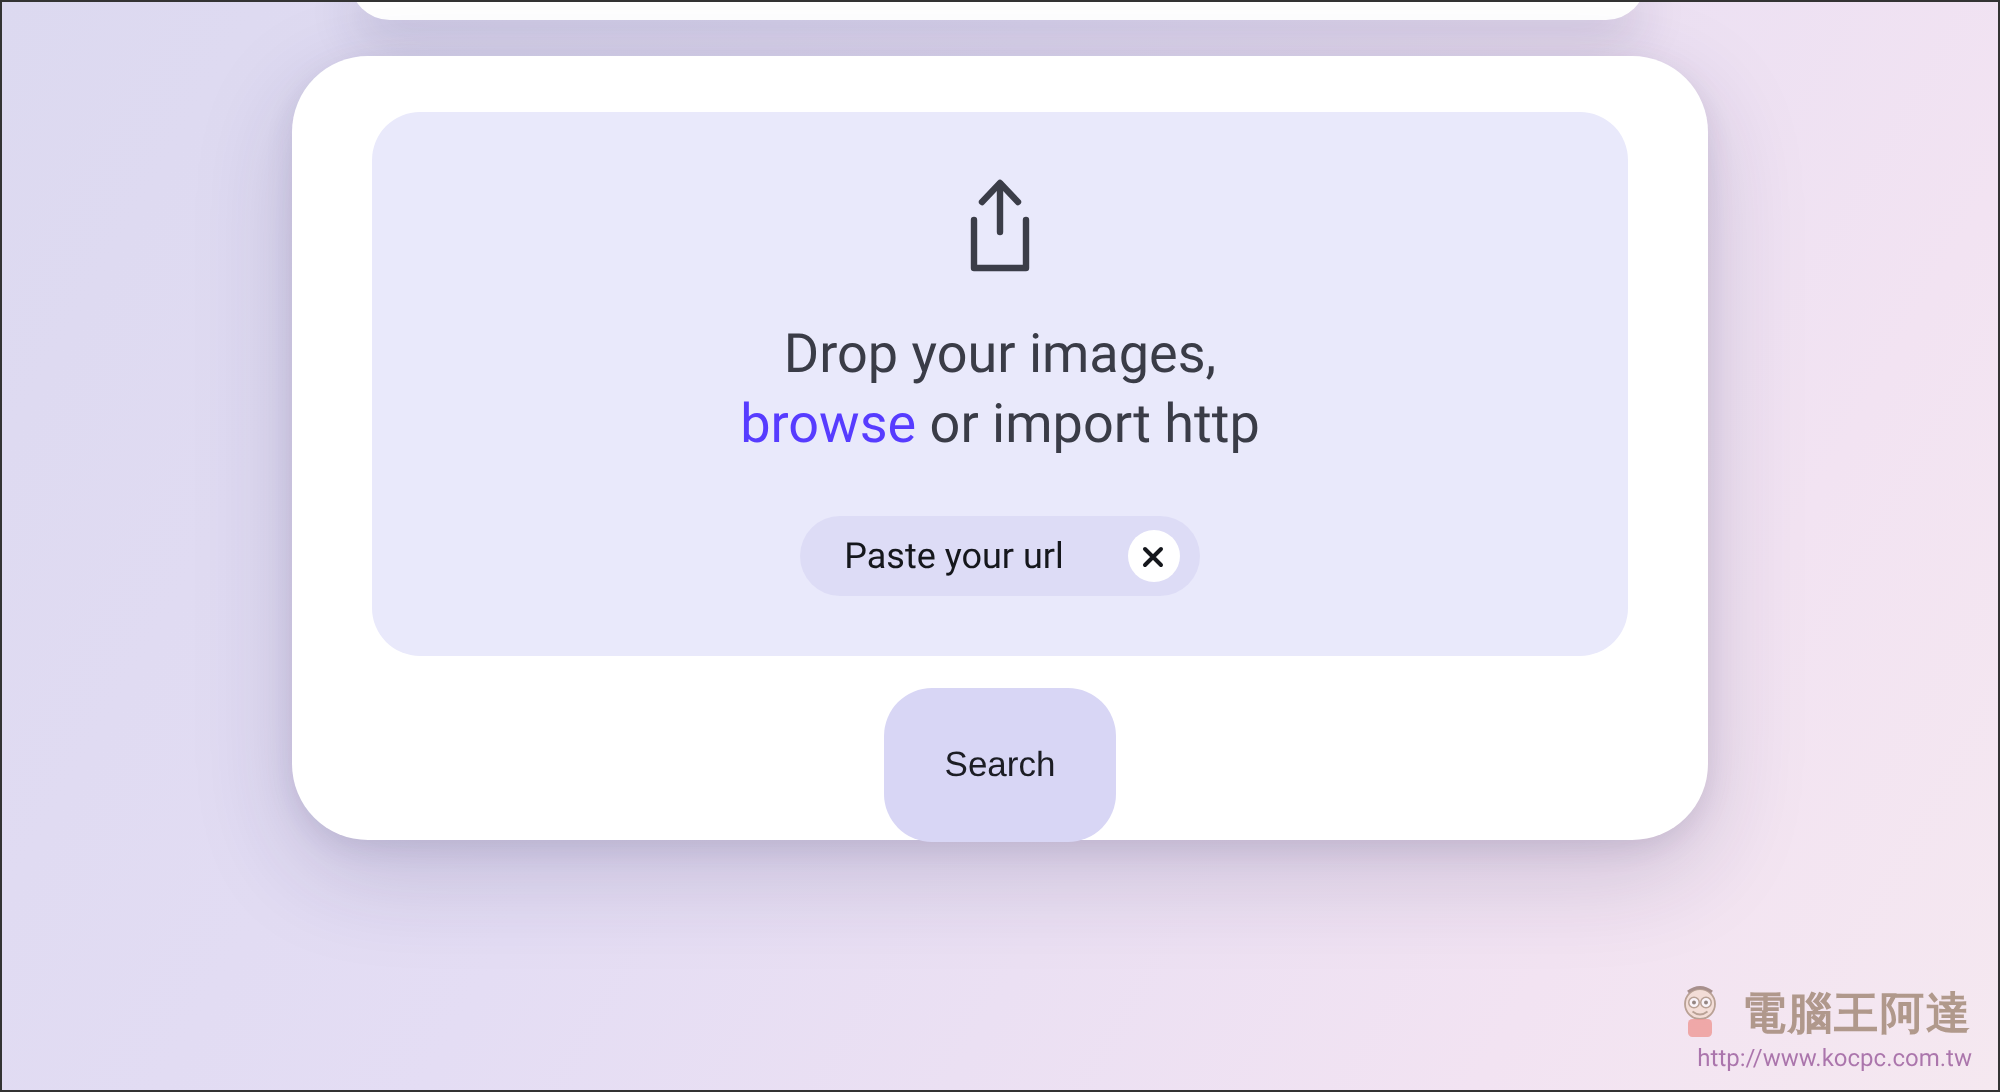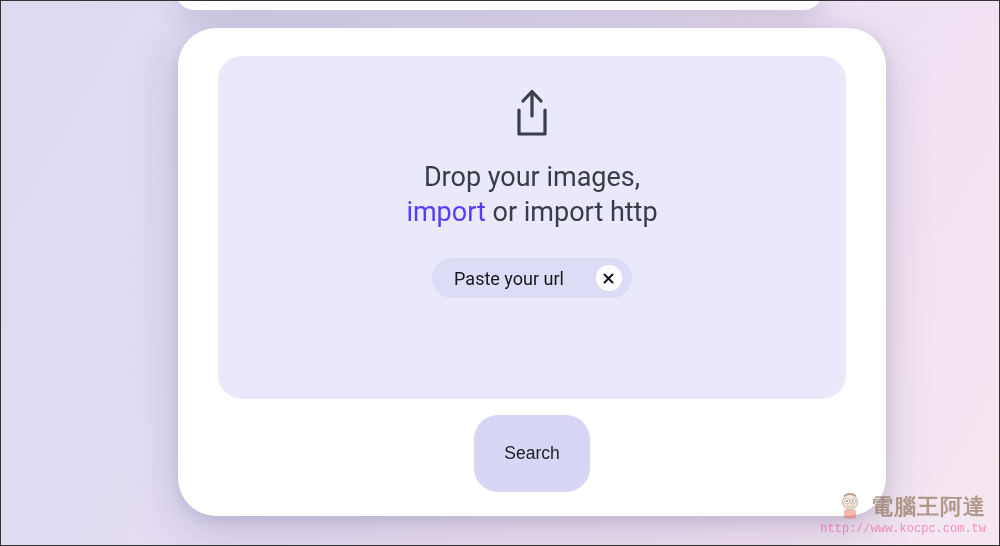--- a/index.html
+++ b/index.html
@@ -22,29 +22,28 @@
     right: 0;
     bottom: 0;
     border: 1px solid #333;
     pointer-events: none;
   }
   .card {
     position: absolute;
     top: 28px;
     left: 146px;
     width: 708px;
-    height: 488px;
+    height: 392px;
     background: #fff;
     border-radius: 38px;
     box-shadow: 0 16px 50px rgba(40, 32, 90, 0.18), 0 4px 14px rgba(50,40,90,0.10);
     display: flex;
     flex-direction: column;
     align-items: center;
     padding: 28px 40px 24px 40px;
-    margin-left: 32px;
   }
   .prev-card-edge {
     position: absolute;
     top: -10px;
     left: 175px;
     width: 648px;
     height: 20px;
     background: #fff;
     border-radius: 0 0 32px 32px;
     box-shadow: 0 10px 24px rgba(40,32,90,0.16);
@@ -131,24 +130,23 @@
     gap: 6px;
   }
   .watermark .wm-title {
     font-size: 22px;
     font-weight: 700;
     color: #7a5a3a;
     letter-spacing: 1px;
   }
   .watermark .wm-url {
     font-size: 12px;
-    color: #ec4899;
+    color: #701a75;
     display: block;
     margin-top: -2px;
-    font-family: Liberation Mono, monospace;
   }
   .mascot {
     width: 30px;
     height: 30px;
   }
 </style>
 </head>
 <body>
 
 <div class="prev-card-edge"></div>
@@ -158,21 +156,21 @@
     <span class="upload-icon">
       <svg width="54" height="56" viewBox="0 0 54 56" fill="none">
         <path d="M27 6 L27 30" stroke="#3b3d48" stroke-width="3.2" stroke-linecap="round"></path>
         <path d="M18 15 L27 5.5 L36 15" stroke="#3b3d48" stroke-width="3.2" stroke-linecap="round" stroke-linejoin="round" fill="none"></path>
         <path d="M14 24 L14 48 L40 48 L40 24" stroke="#3b3d48" stroke-width="3.2" stroke-linecap="round" stroke-linejoin="round" fill="none"></path>
       </svg>
     </span>
     <div class="dz-text">
       <span class="line1">Drop your images,</span>
       <span>
-        <span class="browse">import</span><span> or import http</span>
+        <span class="browse">browse</span><span> or import http</span>
       </span>
     </div>
     <div class="url-pill">
       <span class="url-text">Paste your url</span>
       <span class="close-circle">
         <span>
           <svg width="13" height="13" viewBox="0 0 13 13">
             <path d="M2.5 2.5 L10.5 10.5 M10.5 2.5 L2.5 10.5" stroke="#15171c" stroke-width="2" stroke-linecap="round"></path>
           </svg>
         </span>

